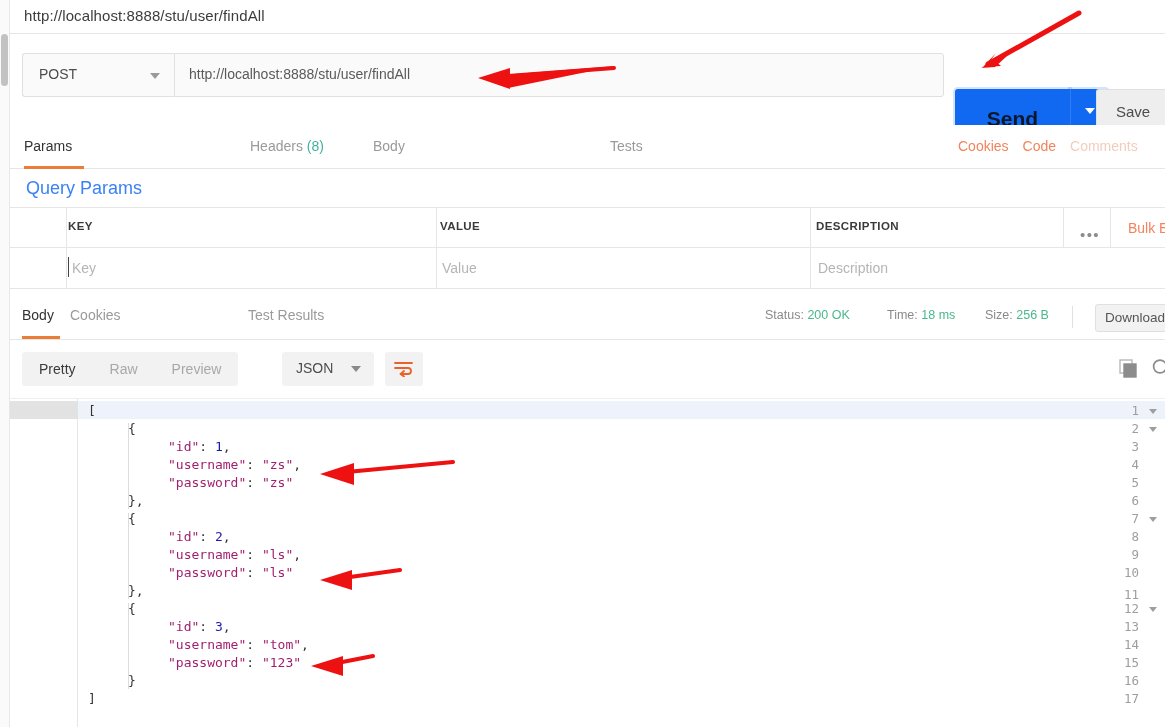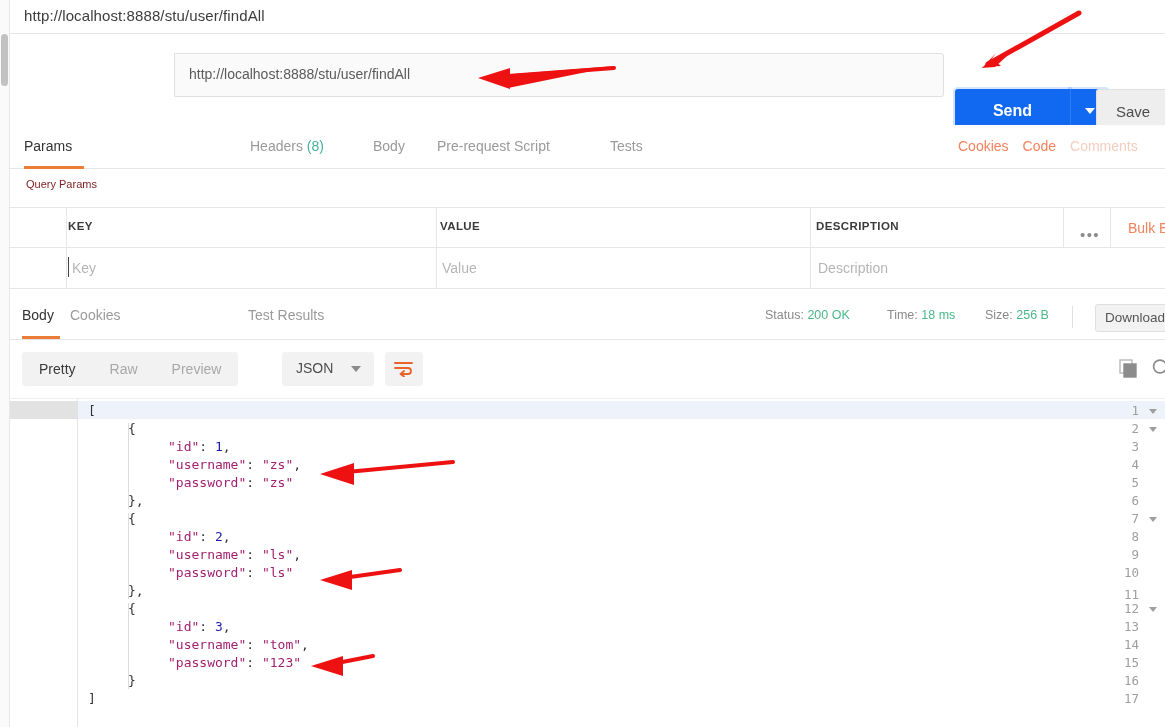--- a/index.html
+++ b/index.html
@@ -83,24 +83,24 @@
     font-size: 14px; color: #5a5a5a;
   }
   .send-btn {
     position: absolute; left: 945px; top: 55px;
     width: 115px; height: 44px;
     background: #1069f0;
     border-radius: 3px 0 0 3px;
     box-shadow: 0 0 0 2px rgba(16,105,240,0.18);
   }
   .send-label {
-    position: absolute; left: 0; top: 0;
+    position: absolute; left: 0; top: 8px;
     width: 115px; height: 44px;
     line-height: 44px; text-align: center;
-    color: #ffffff; font-size: 16px; font-weight: bold;
+    color: #0f172a; font-size: 21px; font-weight: bold;
   }
   .send-split {
     position: absolute; left: 1060px; top: 55px;
     width: 38px; height: 44px;
     background: #1069f0;
     border-radius: 0 3px 3px 0;
     border-left: 1px solid #2e7cf5;
     box-shadow: 0 0 0 2px rgba(16,105,240,0.18);
   }
   .send-split-caret {
@@ -151,21 +151,21 @@
   .rl.muted { color: #f2cdbd; }
 
   
   .qp-title {
     position: absolute; left: 10px; top: 169px;
     width: 1155px; height: 38px;
     background: #fff;
   }
   .qp-title span {
     position: absolute; left: 16px; top: 9px;
-    font-size: 11px; color: #7f1d1d;
+    font-size: 18px; color: #3b82f6;
   }
   .param-table {
     position: absolute; left: 10px; top: 207px;
     width: 1155px; height: 82px;
     background: #fff;
     border-top: 1px solid #e6e6e6;
   }
   .pt-head {
     position: absolute; left: 0; top: 0;
     width: 1155px; height: 40px;
@@ -336,40 +336,43 @@
 
   <div class="left-sliver">
     <div class="left-thumb"></div>
   </div>
 
   <div class="titlebar">
     <div class="url-text">http://localhost:8888/stu/user/findAll</div>
   </div>
 
   <div class="req-row">
+    <div class="method-box">
+      <div class="method-label">POST</div>
+      <div class="method-caret"></div>
+    </div>
     <div class="url-box">
       <div class="url-value">http://localhost:8888/stu/user/findAll</div>
     </div>
     <div class="send-btn">
       <div class="send-label">Send</div>
     </div>
     <div class="send-split">
       <div class="send-split-caret"></div>
     </div>
     <div class="save-btn">
       <div class="save-label">Save</div>
     </div>
 
   </div>
 
   <div class="req-tabs" id="req-tabs">
       <div class="rtab active" style="left: 14px; width: 68px;"><span>Params</span><div class="underline" style="width: 60px;"></div></div>
       <div class="rtab" style="left: 240px; width: 88px;"><span>Headers</span><span class="badge"> (8)</span></div>
       <div class="rtab" style="left: 363px; width: 46px;"><span>Body</span></div>
-      <div class="rtab" style="left: 427px; width: 148px;"><span>Pre-request Script</span></div>
       <div class="rtab" style="left: 600px; width: 50px;"><span>Tests</span></div>
       <div class="right-links" style="left: 934px;"><span class="rl">Cookies</span><span class="rl">Code</span><span class="rl muted">Comments</span></div>
     </div>
 
   <div class="qp-title">
     <span>Query Params</span>
   </div>
 
   <div class="param-table">
     <div class="pt-head">

